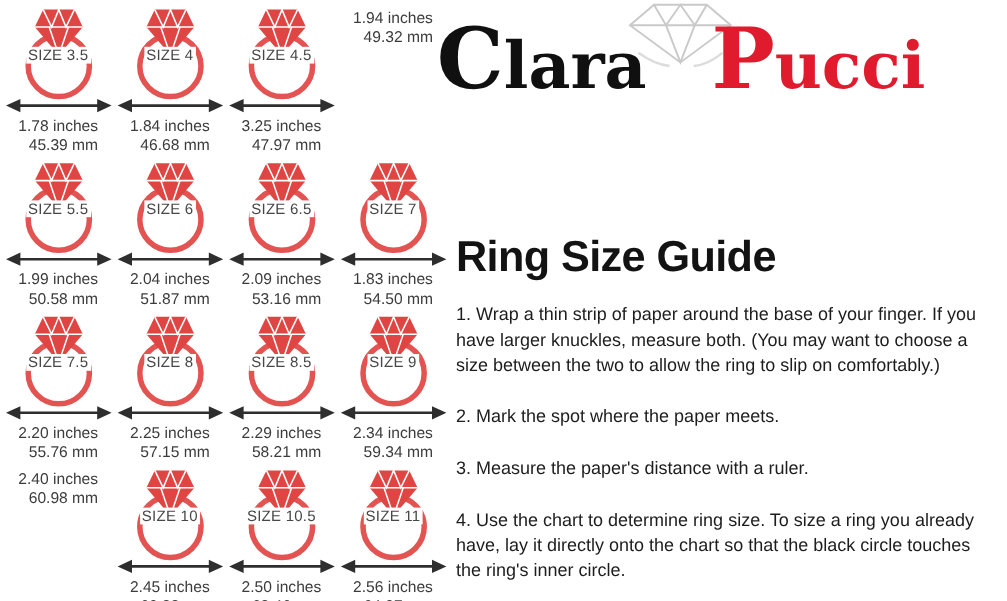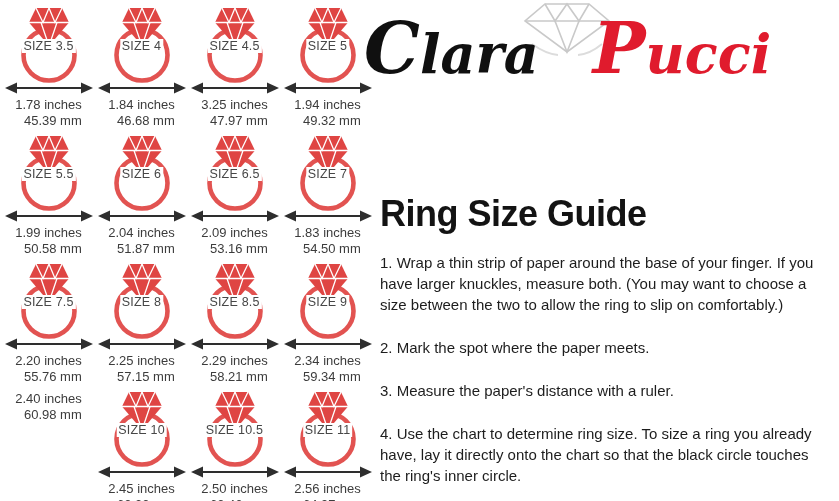--- a/index.html
+++ b/index.html
@@ -38,21 +38,21 @@
     font-size: 13px; line-height: 15.5px; color: #3c3c3c;
   }
   .measure span { display: block; }
 
   
   .right-panel { position: absolute; left: 372px; top: 0; width: 467px; height: 501px; }
 
   .logo { position: absolute; left: -8px; top: 10px; white-space: nowrap; z-index: 2; }
   .logo-word {
     font-family: "DejaVu Serif", serif;
-    font-style: italic; font-weight: bold;
+    font-weight: bold;
     font-size: 54px; line-height: 78px;
     display: inline-block;
   }
   .logo-word::first-letter { font-size: 1.3em; }
   .logo-clara { color: #101010; }
   .logo-pucci { margin-left: 54px; }
 
   .logo-diamond { position: absolute; left: 146px; top: 0; z-index: 1; }
 
   .headline {
@@ -124,26 +124,20 @@
           </svg>
         <span class="size-label">SIZE 4.5</span>
       </div>
       <div class="measure">
         <span>3.25 inches</span>
         <span>47.97 mm</span>
       </div>
     </div>
 
     <div class="cell">
-      <div class="ring-wrap">
-        <svg class="ring-svg" viewBox="0 0 92 90">
-            <use href="#ringGfx"></use>
-          </svg>
-        <span class="size-label">SIZE 5</span>
-      </div>
       <div class="measure">
         <span>1.94 inches</span>
         <span>49.32 mm</span>
       </div>
     </div>
 
     <div class="cell">
       <div class="ring-wrap">
         <svg class="ring-svg" viewBox="0 0 92 90">
             <use href="#ringGfx"></use>

